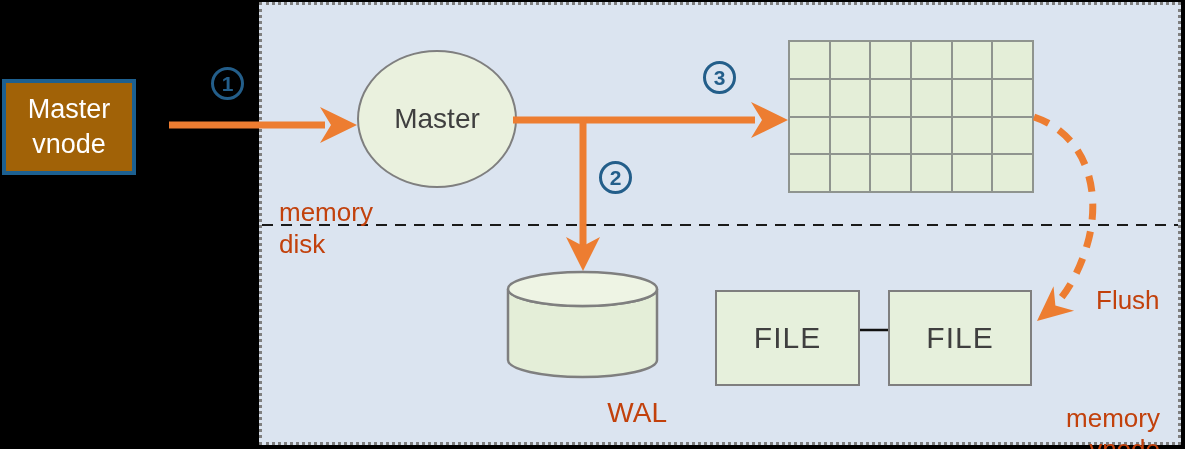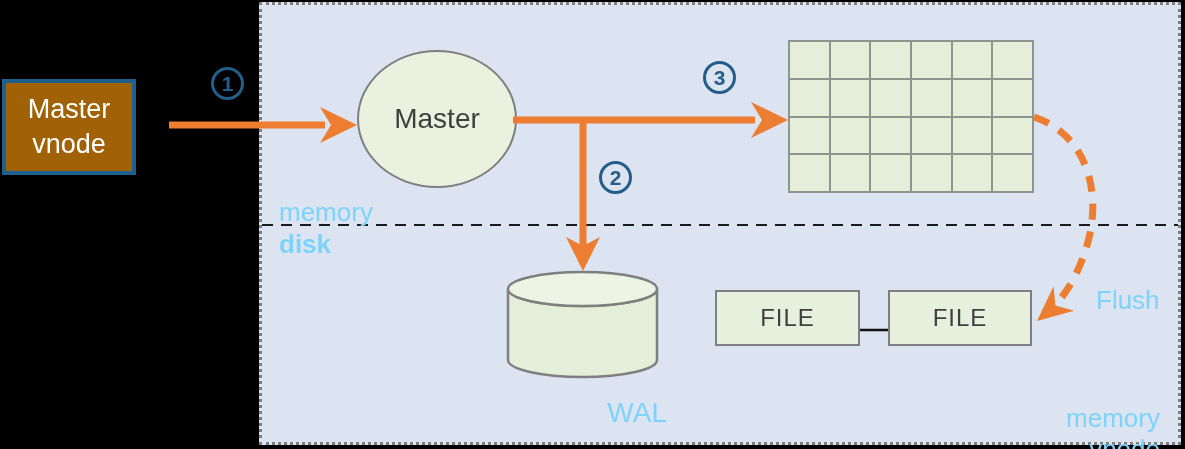--- a/index.html
+++ b/index.html
@@ -50,34 +50,34 @@
     background: #8f948f;
     border: 2px solid #8f948f;
     display: grid;
     gap: 2px;
     z-index: 3;
   }
   .mem-grid .cell { background: #e4eed8; }
 
   
   .file-box {
-    width: 145px; height: 56px; top: 290px;
+    width: 145px; height: 96px; top: 290px;
     background: #e6f0dc;
     border: 2.5px solid #7f7f7f;
     display: flex; align-items: center; justify-content: center;
-    color: #3f3f3f; font-size: 24px; letter-spacing: 1px;
+    color: #3f3f3f; font-size: 30px; letter-spacing: 1px;
     z-index: 3;
   }
   .file-box.f1 { left: 715px; }
   .file-box.f2 { left: 888px; width: 144px; }
 
   
-  .lbl { color: #7dd3fc; z-index: 6; }
+  .lbl { color: #c2410c; z-index: 6; }
   .lbl-memory { left: 279px; top: 197px; font-size: 26px; }
-  .lbl-disk   { left: 279px; top: 229px; font-size: 26px; font-weight: bold; }
+  .lbl-disk   { left: 279px; top: 229px; font-size: 26px; }
   .lbl-wal    { left: 555px; top: 397px; width: 112px; text-align: right; font-size: 28px; }
   .lbl-flush  { left: 1096px; top: 246px; font-size: 26px; margin-top: 39px; }
   .lbl-slave  { left: 1000px; top: 403px; width: 160px; text-align: right; font-size: 26px; }
 
   
   .step {
     width: 33px; height: 33px;
     border: 3px solid #235e8a;
     border-radius: 50%;
     color: #235e8a;

